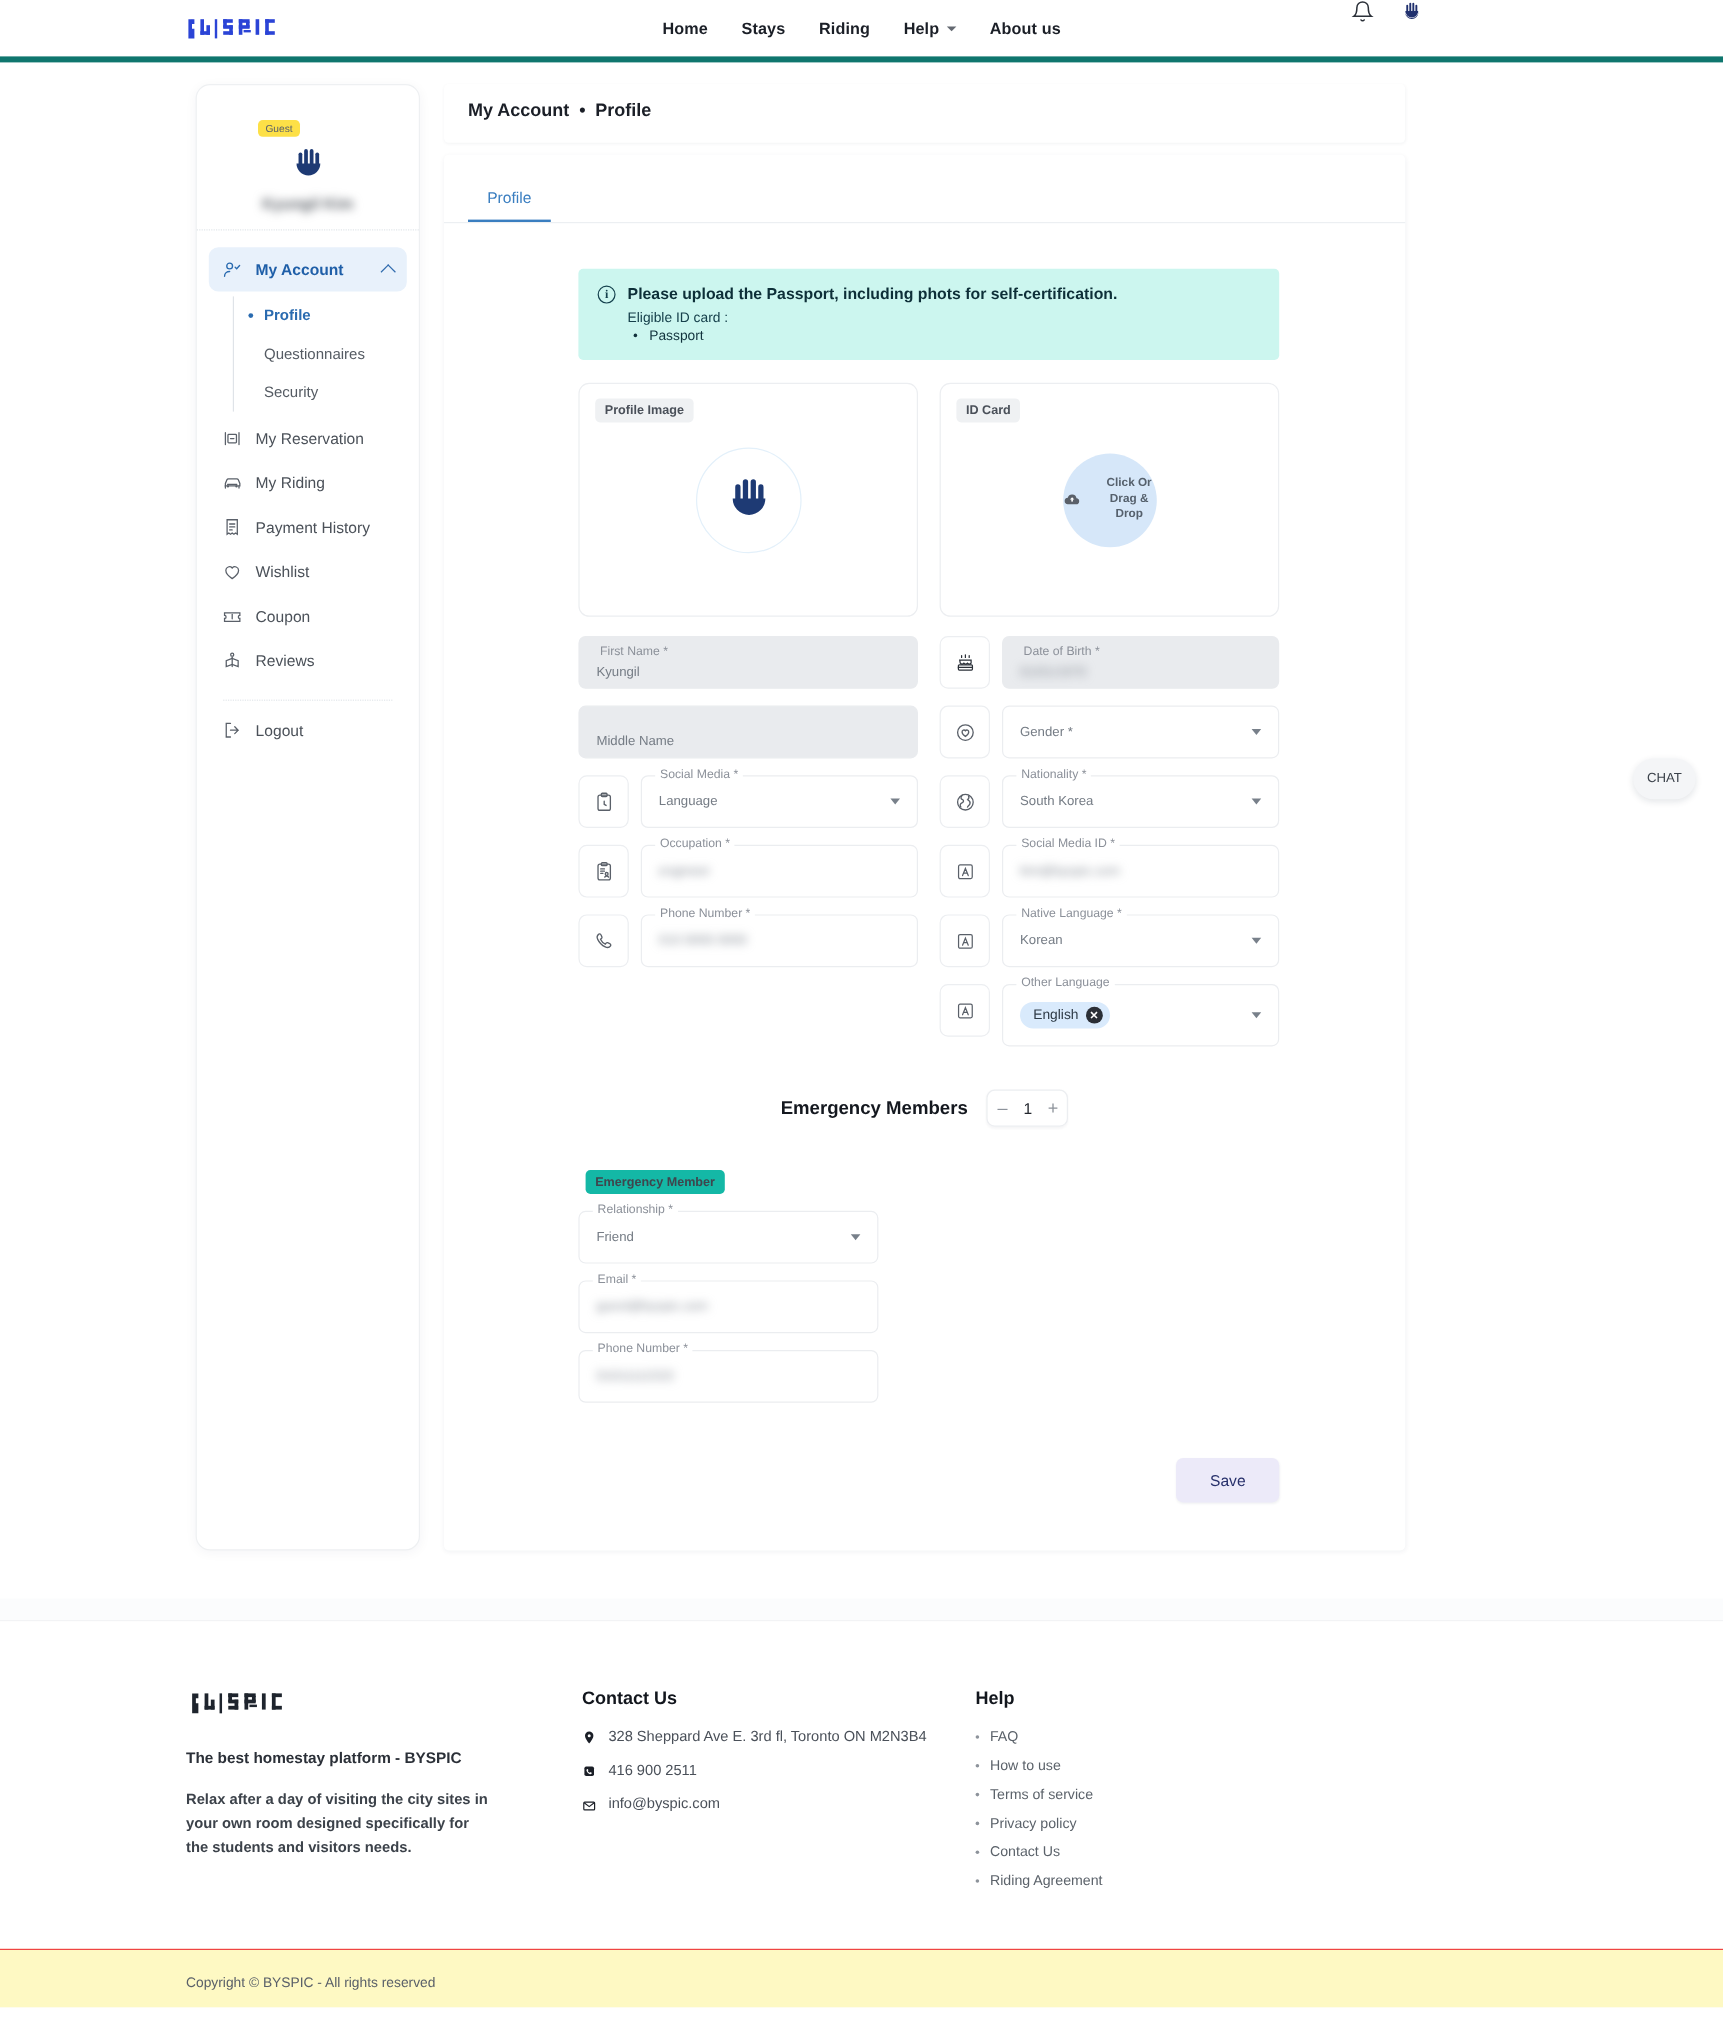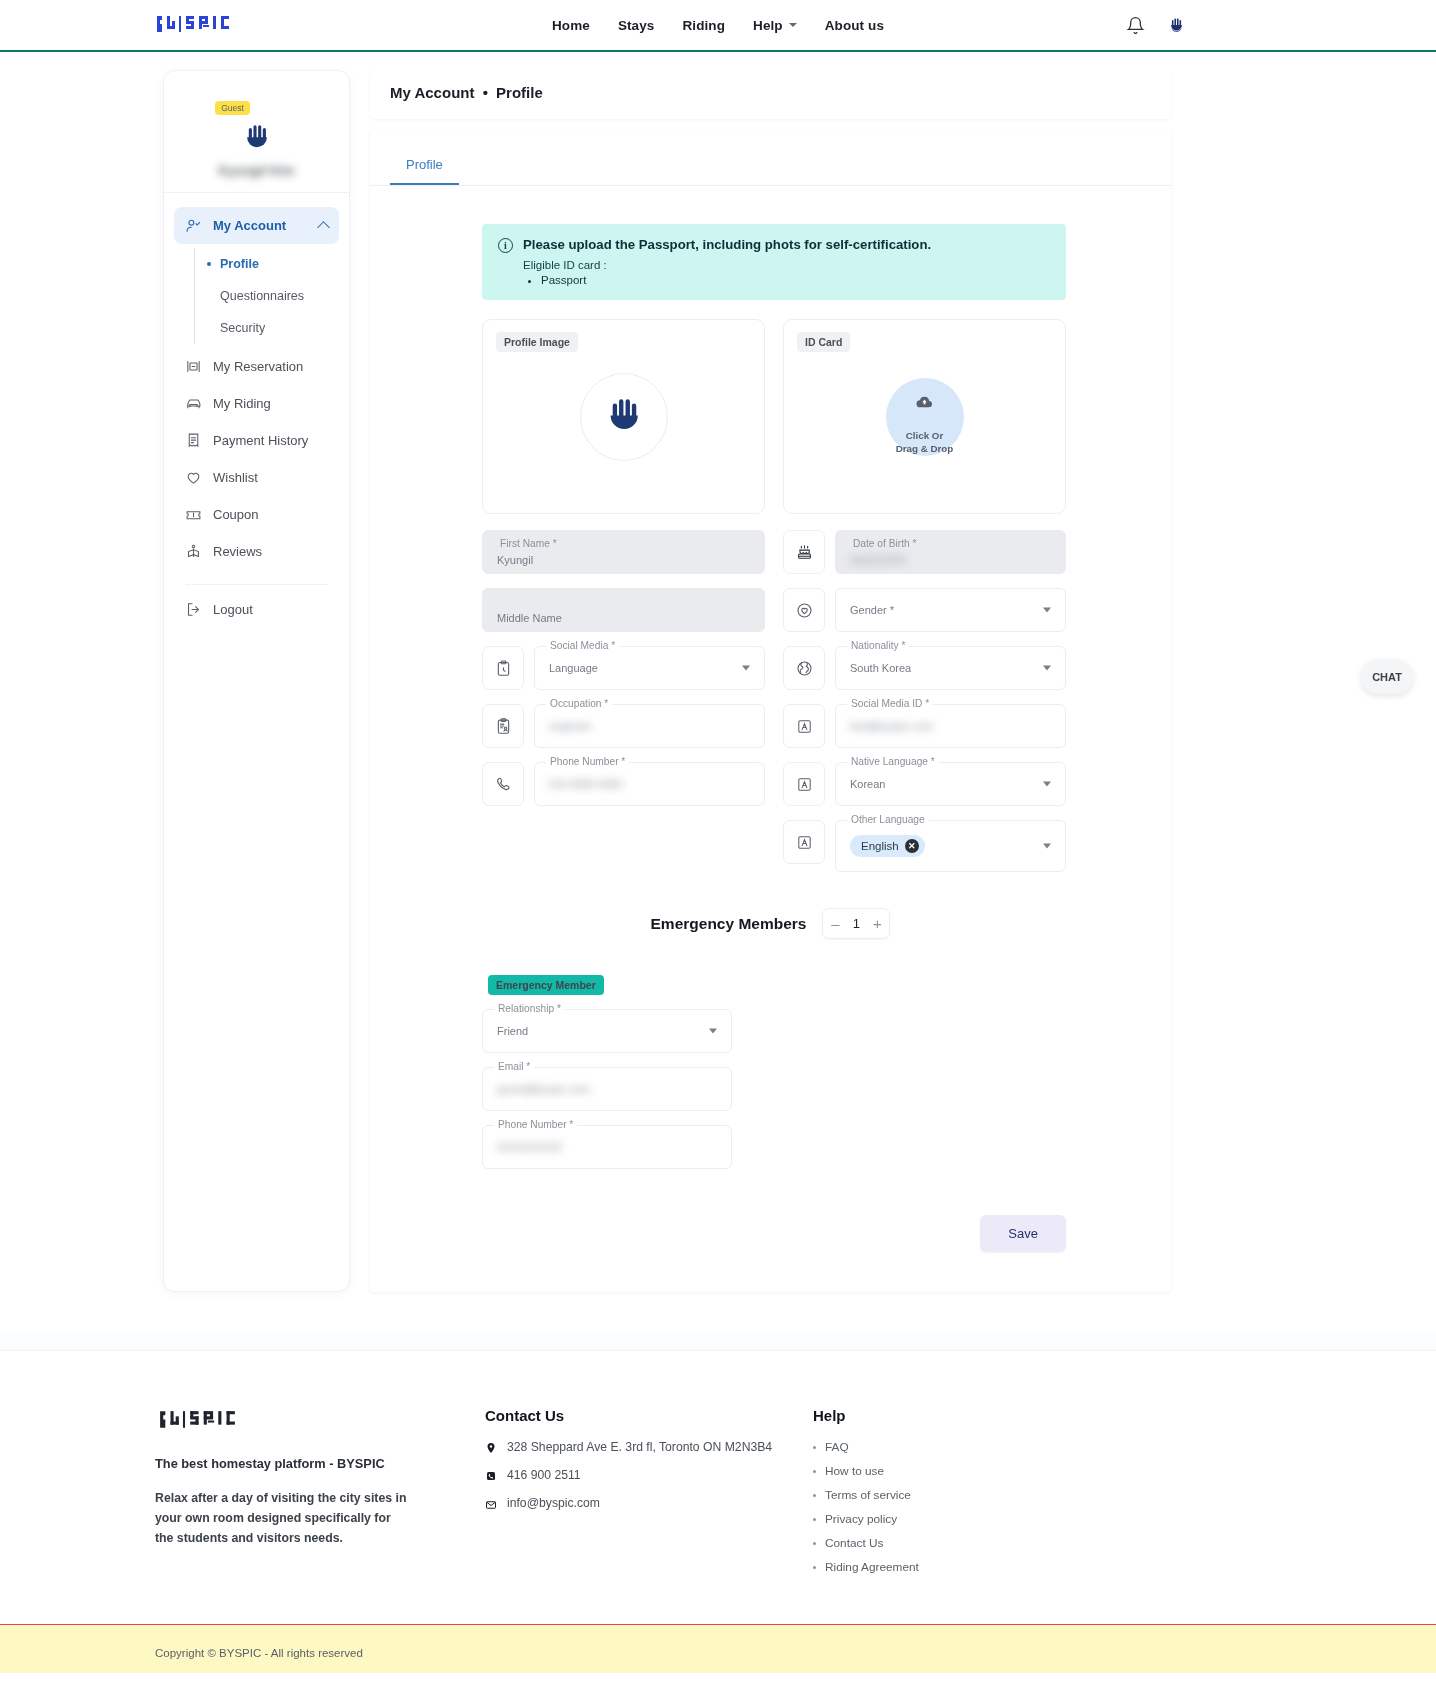--- a/index.html
+++ b/index.html
@@ -9,23 +9,22 @@
     background: #ffffff;
     font-family: "Liberation Sans", sans-serif;
     color: #2c3038;
   }
   body { position: relative; }
 
   
   .topbar {
     height: 52px;
     background: #ffffff;
-    border-bottom: 2px solid #0f766e;
-    display: flex;
-    align-items: center;
+    border-bottom: 5px solid #0f766e;
+    display: flex;
     position: relative;
   }
   .logo-wrap { position: absolute; left: 155px; top: 12px; }
   .logo-svg { display: block; }
   .nav {
     width: 100%;
     display: flex;
     justify-content: center;
     align-items: center;
     gap: 28px;
@@ -229,22 +228,22 @@
     display: flex; align-items: center; justify-content: center;
   }
   .avatar-ring {
     width: 88px; height: 88px; border-radius: 50%;
     border: 1px solid #e3f0fa;
     display: flex; align-items: center; justify-content: center;
   }
   .drop-circle {
     width: 78px; height: 78px; border-radius: 50%;
     background: #d6e7f9;
-    display: flex; flex-direction: column;
-    align-items: center; justify-content: flex-end;
+    display: flex; flex-direction: row;
+    align-items: center; justify-content: space-between;
     gap: 18px; cursor: pointer;
   }
   .drop-text {
     font-size: 9.8px; font-weight: bold; color: #55606c;
     text-align: center; line-height: 1.32;
   }
 
   
   .form-grid {
     display: grid;
@@ -371,27 +370,27 @@
     font-size: 13px;
     padding: 11px 28px;
     cursor: pointer;
     font-family: "Liberation Sans", sans-serif;
     box-shadow: 0 1px 2px rgba(20,30,60,.06);
   }
 
   
   .chat-bubble {
     position: absolute;
-    right: 23px; top: 660px;
+    right: 23px; top: 632px;
     width: 52px; height: 34px;
     border-radius: 17px;
     background: #f4f5f7;
     box-shadow: 0 2px 6px rgba(20,30,60,.12);
     display: flex; align-items: center; justify-content: center;
-    font-size: 11px; font-weight: bold; color: #3b414a;
+    font-size: 11px; font-weight: normal; color: #3b414a;
     cursor: pointer;
   }
 
   
   .footer-wrap { background: #fbfcfd; padding-top: 18px; }
   .footer {
     background: #fff;
     padding: 56px 265px 40px 155px;
     display: flex;
     gap: 0;

